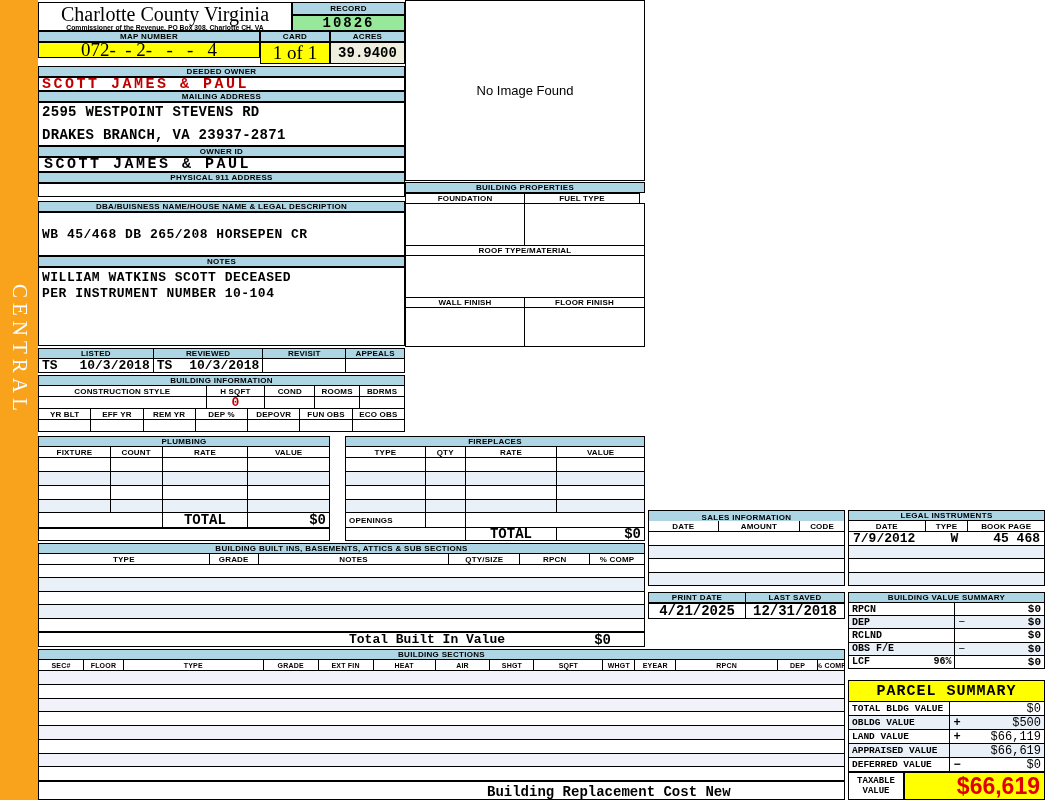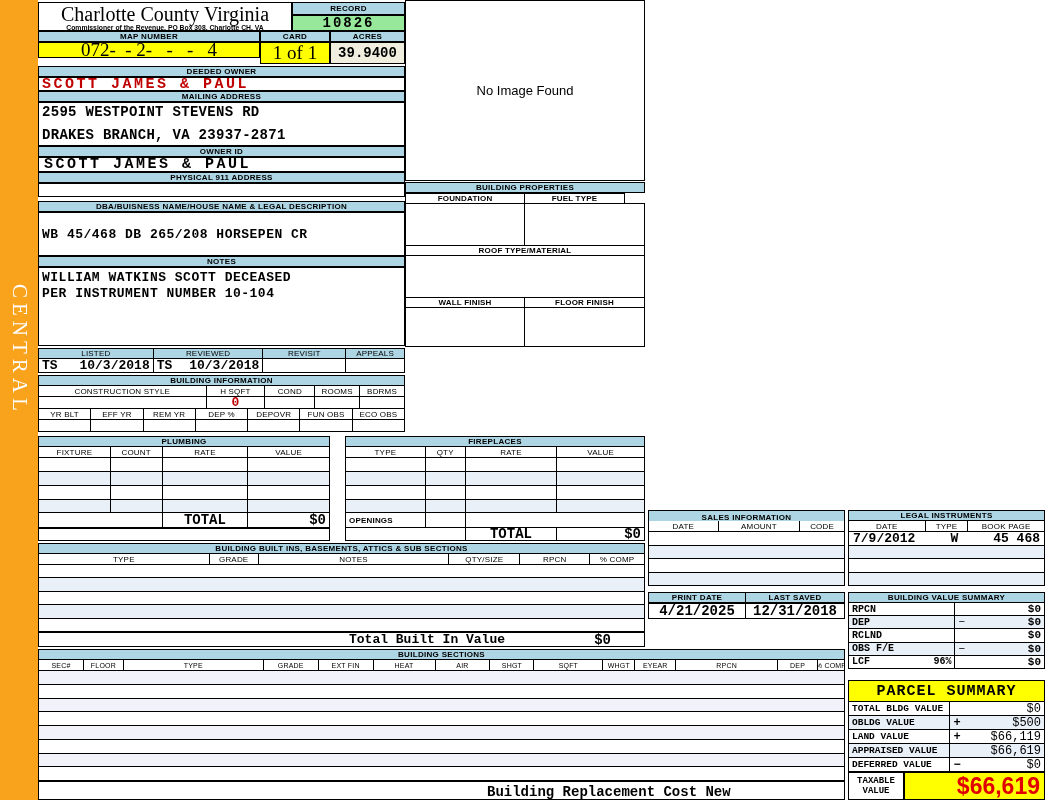--- a/index.html
+++ b/index.html
@@ -25,21 +25,21 @@
   .frow>div{box-sizing:border-box;border-right:1px solid #000;border-bottom:1px solid #000;
             background:#fff;overflow:hidden;}
   .frow.topline{border-top:1px solid #000;}
   
   .cellrows .frow:nth-child(even)>div{background:#EAF0F8;}
   
   .plain{box-sizing:border-box;border-left:1px solid #000;border-right:1px solid #000;}
   .plain>div{box-sizing:border-box;border-bottom:1px solid #000;background:#fff;}
   .plain.altEven>div:nth-child(even){background:#EAF0F8;}
   .plain.altOdd>div:nth-child(odd){background:#F2F2FB;}
-  .hcell{display:flex;align-items:center;justify-content:center;font-weight:normal;font-size:8px;
+  .hcell{display:flex;align-items:center;justify-content:center;font-weight:bold;font-size:8px;
          letter-spacing:.2px;white-space:nowrap;}
   .vcenter{display:flex;align-items:center;}
   .ctr{display:flex;align-items:center;justify-content:center;}
   .between{display:flex;align-items:center;justify-content:space-between;}
   .vtext{writing-mode:vertical-rl;font-family:"Liberation Serif",serif;font-size:21px;
          letter-spacing:5px;color:#fff;}
 </style>
 </head>
 <body>
 
@@ -275,21 +275,21 @@
   <div class="abs box ctr" style="left:405px;top:0;width:240px;height:181px;font-size:13px;">
     <span>No Image Found</span>
   </div>
 
   <div class="abs box" style="left:38px;top:781px;width:807px;height:19px;">
     <span class="abs mono b" style="left:448px;top:2px;font-size:14px;">Building Replacement Cost New</span>
   </div>
 
   <div class="abs bar" style="left:405px;top:182px;width:240px;height:11px;">BUILDING PROPERTIES</div>
   <div class="abs whdr" style="left:405px;top:193px;width:120px;height:11px;">FOUNDATION</div>
-  <div class="abs whdr" style="left:524px;top:193px;width:101px;height:11px;">FUEL TYPE</div>
+  <div class="abs whdr" style="left:524px;top:193px;width:116px;height:11px;">FUEL TYPE</div>
   <div class="abs box" style="left:405px;top:203px;width:120px;height:43px;"></div>
   <div class="abs box" style="left:524px;top:203px;width:121px;height:43px;"></div>
   <div class="abs whdr" style="left:405px;top:245px;width:240px;height:11px;">ROOF TYPE/MATERIAL</div>
   <div class="abs box" style="left:405px;top:255px;width:240px;height:43px;"></div>
   <div class="abs whdr" style="left:405px;top:297px;width:120px;height:11px;">WALL FINISH</div>
   <div class="abs whdr" style="left:524px;top:297px;width:121px;height:11px;">FLOOR FINISH</div>
   <div class="abs box" style="left:405px;top:307px;width:120px;height:40px;"></div>
   <div class="abs box" style="left:524px;top:307px;width:121px;height:40px;"></div>
 
   <div class="abs bar" style="left:648px;top:510px;width:197px;height:14px;">SALES INFORMATION</div>

